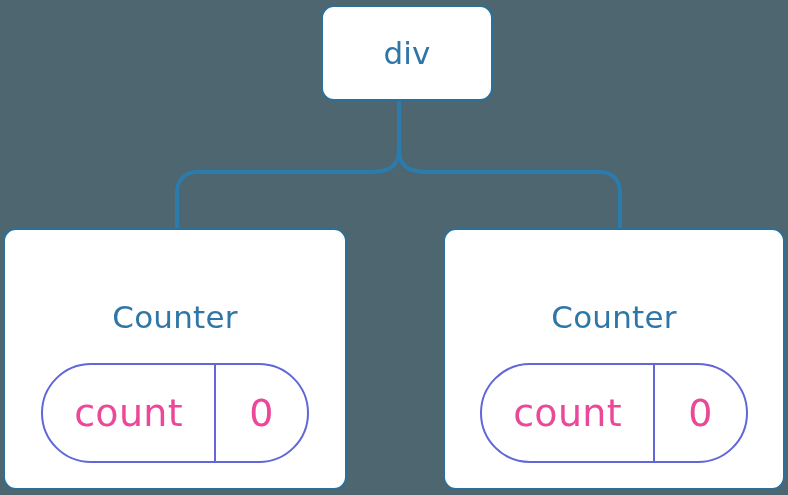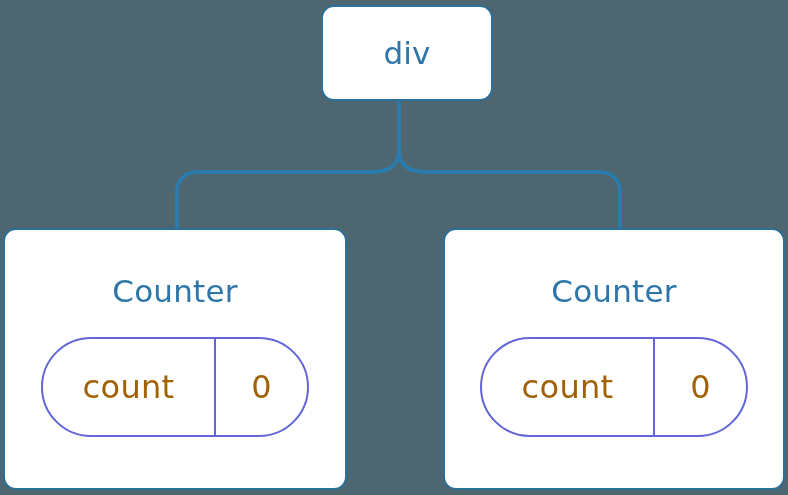--- a/index.html
+++ b/index.html
@@ -36,20 +36,21 @@
   .node {
     position: absolute;
     z-index: 2;
     background: #ffffff;
     border: 2px solid #2b7099;
     border-radius: 13px;
     box-sizing: border-box;
     display: flex;
     flex-direction: column;
     align-items: center;
+    justify-content: center;
   }
 
   
   #node-div {
     left: 321px;
     top: 5px;
     width: 172px;
     height: 96px;
     justify-content: center;
   }
@@ -105,22 +106,22 @@
   }
   .pill-val {
     flex: 1 1 auto;
     display: flex;
     align-items: center;
     justify-content: center;
     box-sizing: border-box;
   }
   .pill-key span,
   .pill-val span {
-    font-size: 32px;
-    color: #a16207;
+    font-size: 38px;
+    color: #ec4899;
     line-height: 1;
     letter-spacing: 0.3px;
   }
 </style>
 </head>
 <body>
 
 <div id="stage">
 
   <svg id="connectors" viewBox="0 0 788 495" width="788" height="495" xmlns="http://www.w3.org/2000/svg">

